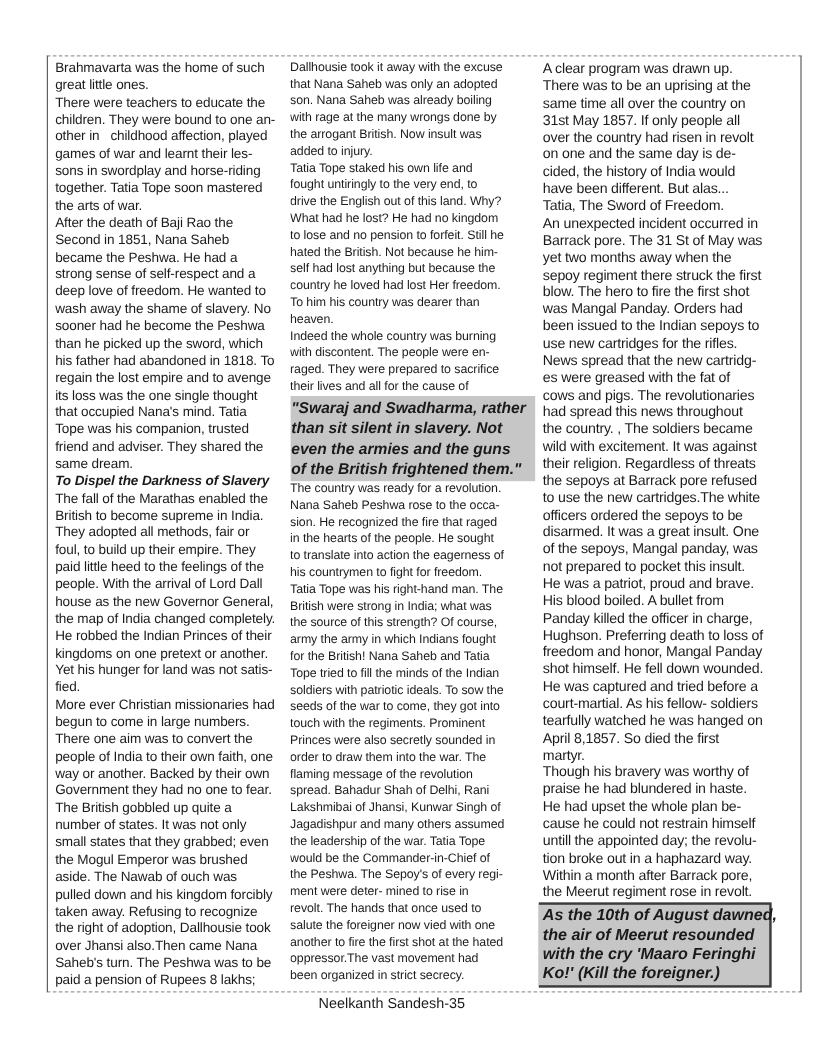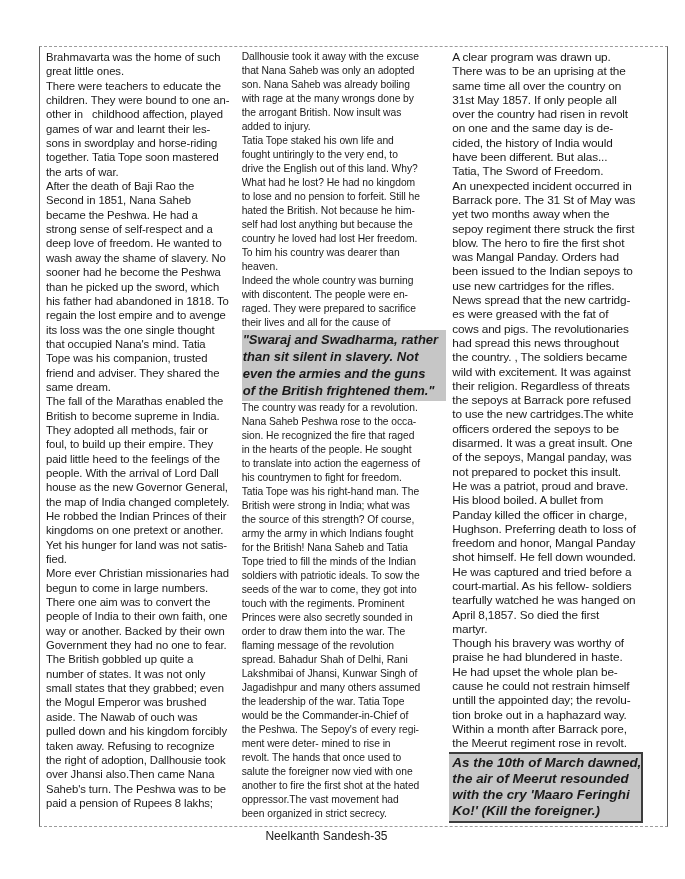--- a/index.html
+++ b/index.html
@@ -87,21 +87,21 @@
 deep love of freedom. He wanted to
 wash away the shame of slavery. No
 sooner had he become the Peshwa
 than he picked up the sword, which
 his father had abandoned in 1818. To
 regain the lost empire and to avenge
 its loss was the one single thought
 that occupied Nana's mind. Tatia
 Tope was his companion, trusted
 friend and adviser. They shared the
-same dream.</div><div class="block">The fall of the Marathas enabled the
+same dream.</div><div class="block heading">To Dispel the Darkness of Slavery</div><div class="block">The fall of the Marathas enabled the
 British to become supreme in India.
 They adopted all methods, fair or
 foul, to build up their empire. They
 paid little heed to the feelings of the
 people. With the arrival of Lord Dall
 house as the new Governor General,
 the map of India changed completely.
 He robbed the Indian Princes of their
 kingdoms on one pretext or another.
 Yet his hunger for land was not satis-
@@ -216,19 +216,19 @@
 tearfully watched he was hanged on
 April 8,1857. So died the first
 martyr.
 Though his bravery was worthy of
 praise he had blundered in haste.
 He had upset the whole plan be-
 cause he could not restrain himself
 untill the appointed day; the revolu-
 tion broke out in a haphazard way.
 Within a month after Barrack pore,
-the Meerut regiment rose in revolt.</div><div class="block quote-box">As the 10th of March dawned,
+the Meerut regiment rose in revolt.</div><div class="block quote-box">As the 10th of August dawned,
 the air of Meerut resounded
 with the cry 'Maaro Feringhi
 Ko!' (Kill the foreigner.)</div></div>
 </div>
 
 <div class="footer">Neelkanth Sandesh-35</div>
 
 </body></html>

